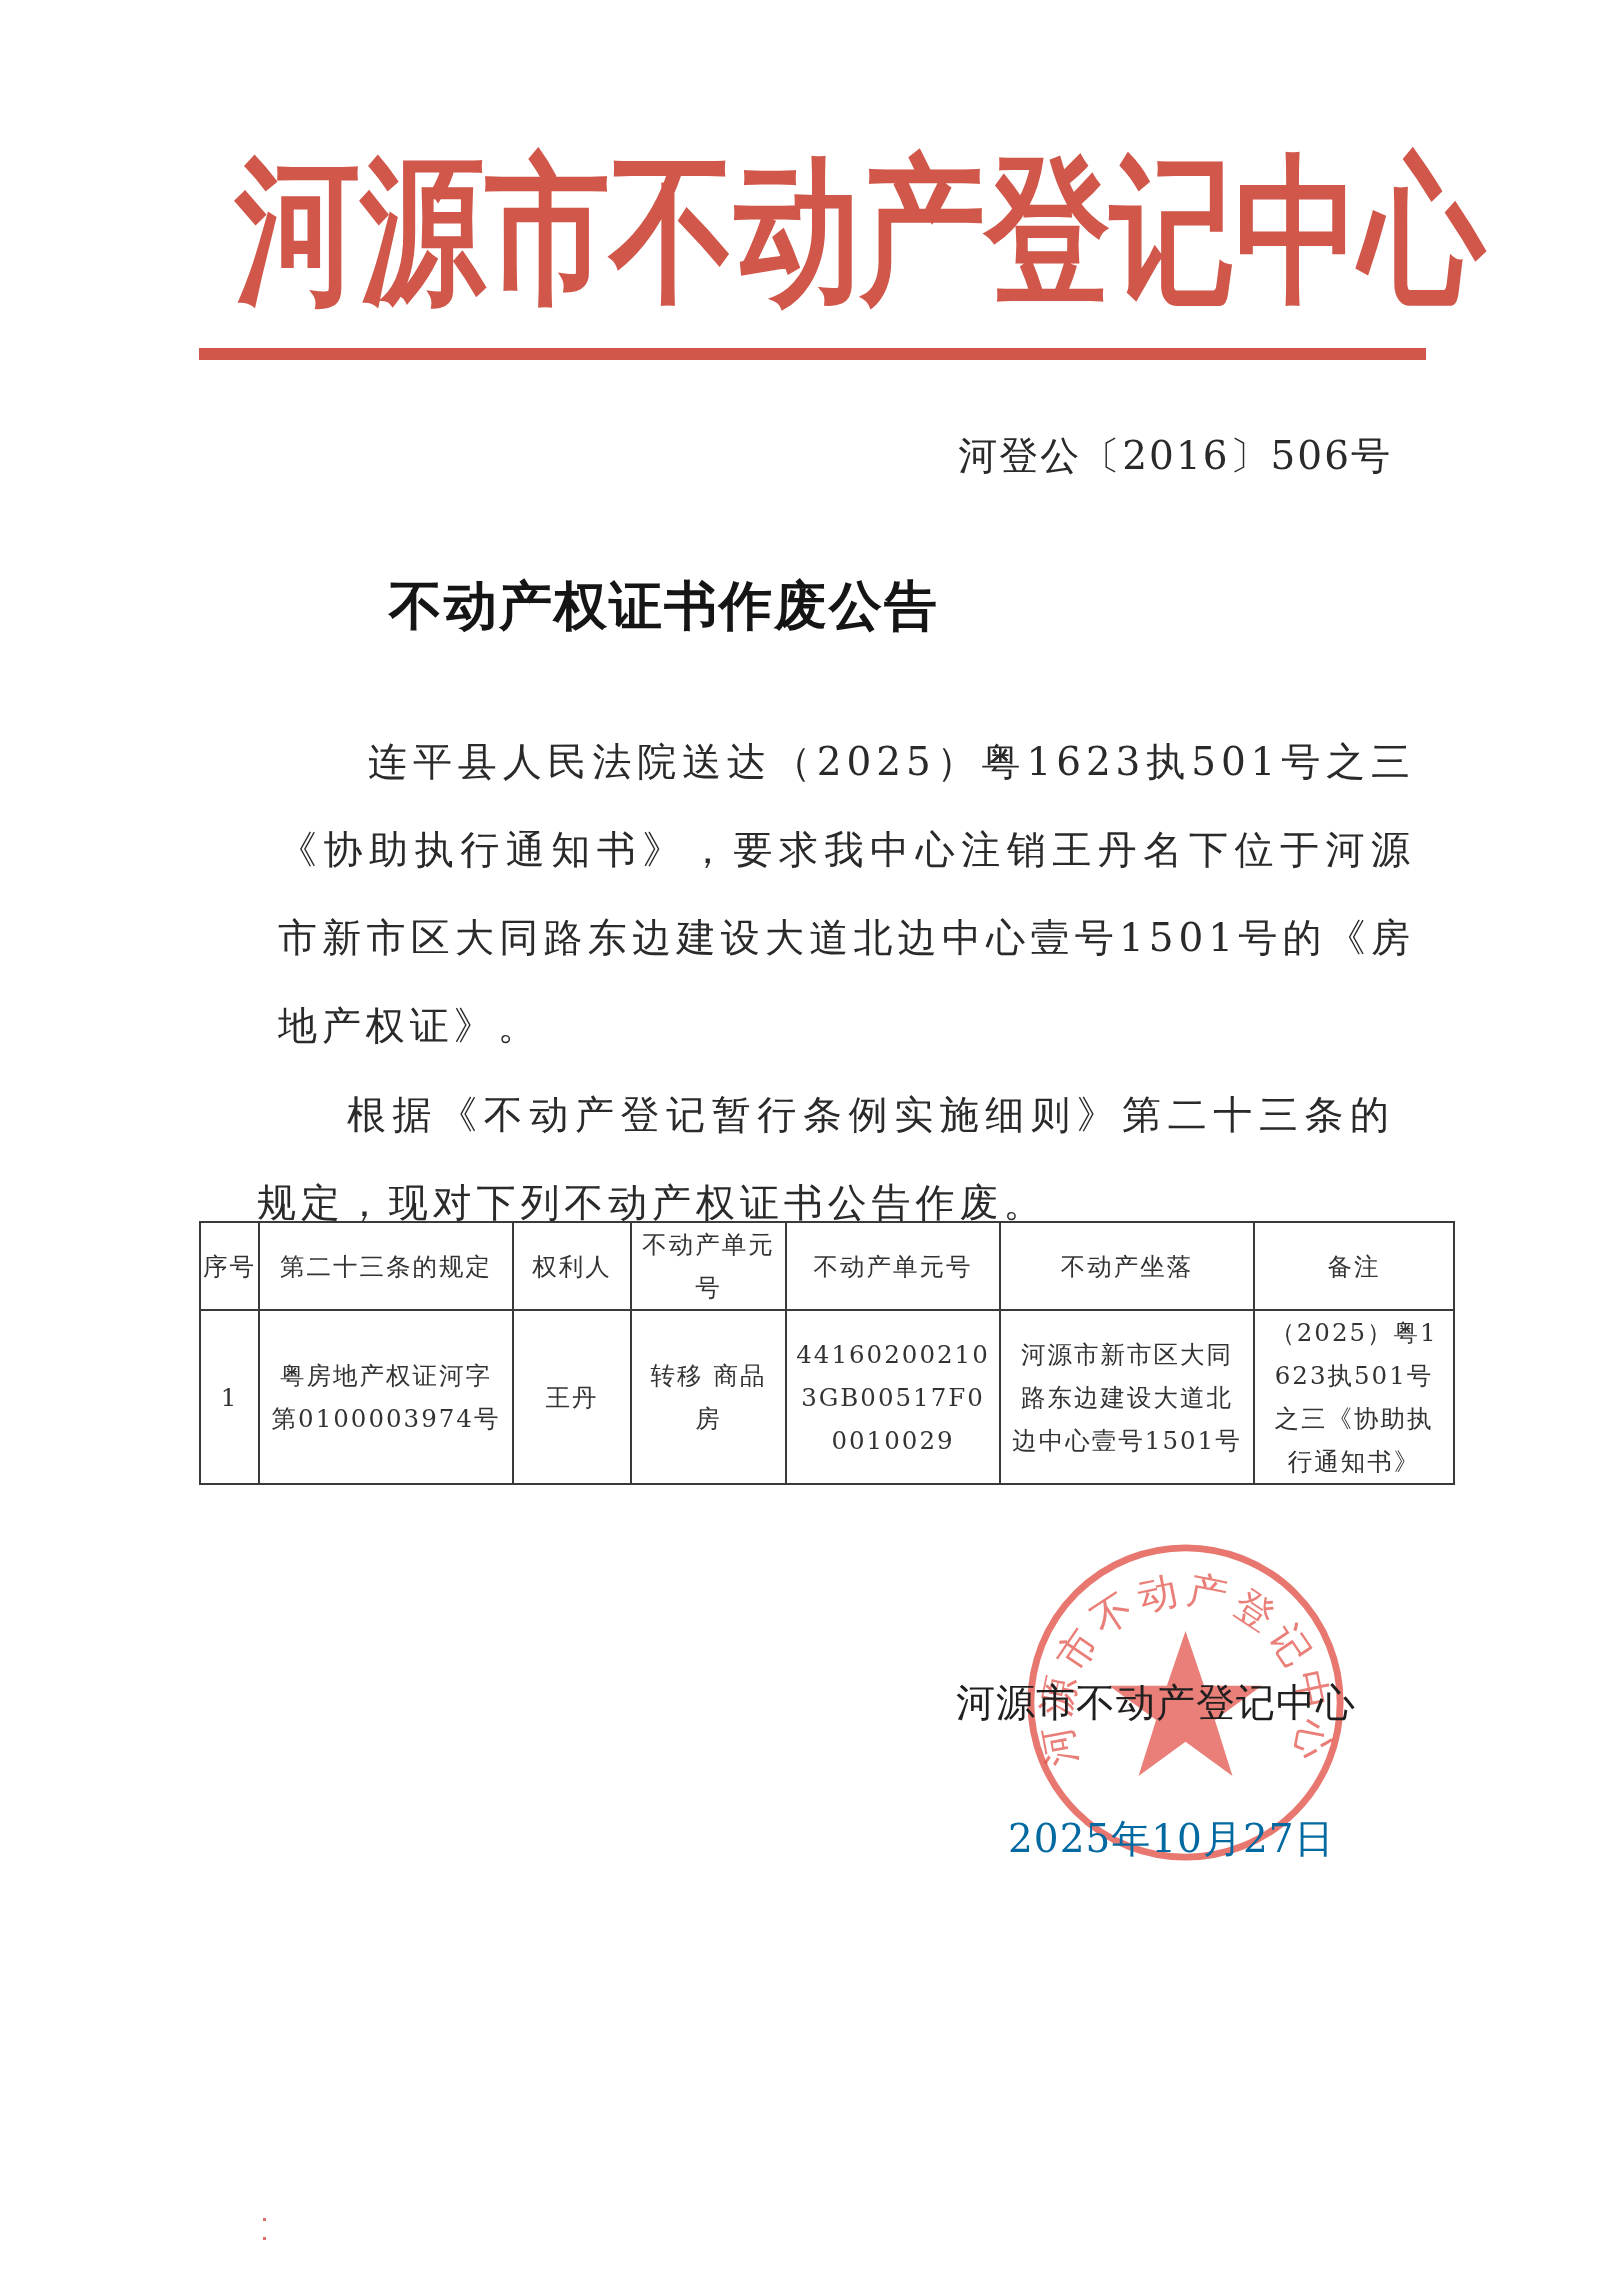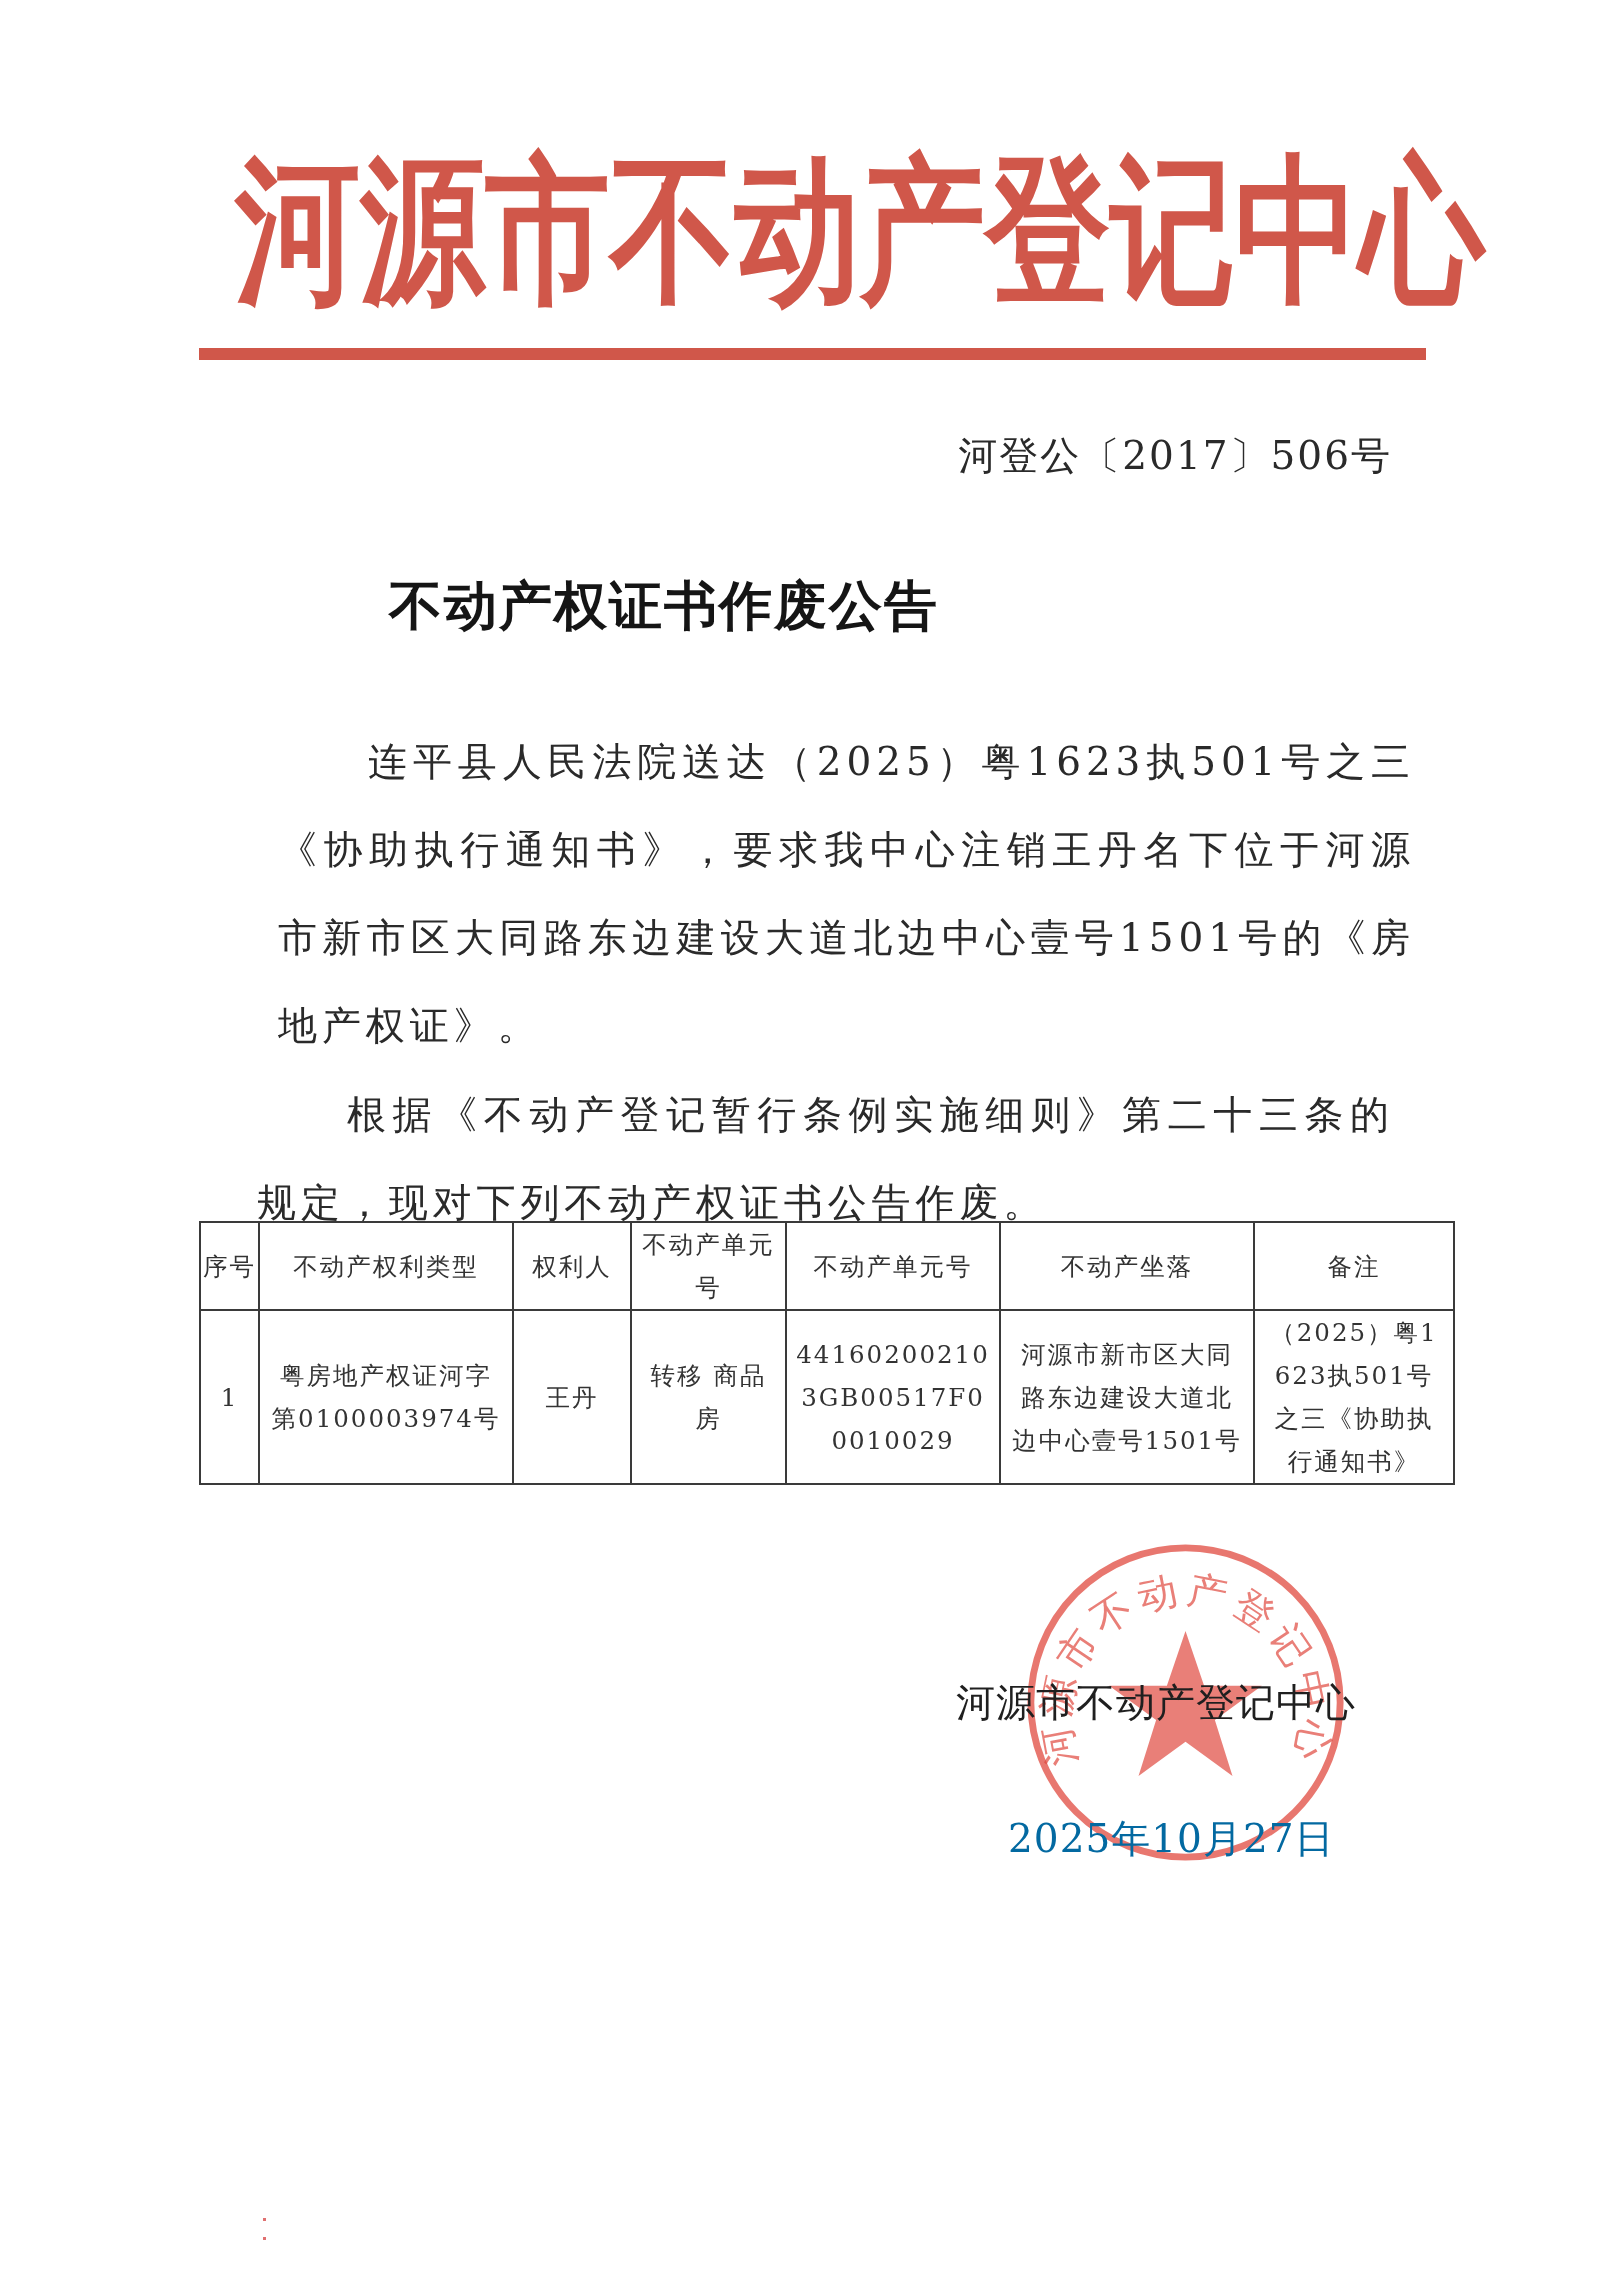--- a/index.html
+++ b/index.html
@@ -47,40 +47,40 @@
   <span>不</span>
   <span>动</span>
   <span>产</span>
   <span>登</span>
   <span>记</span>
   <span>中</span>
   <span>心</span>
 </div>
 <div class="red-rule"></div>
 
-<div class="doc-no">河登公〔2017〕506号</div>
+<div class="doc-no">河登公〔2016〕506号</div>
 <div class="doc-title">不动产权证书作废公告</div>
 
 <div class="para p1">连平县人民法院送达（2025）粤1623执501号之三《协助执行通知书》，要求我中心注销王丹名下位于河源市新市区大同路东边建设大道北边中心壹号1501号的《房地产权证》。</div>
 <div class="para p2">根据《不动产登记暂行条例实施细则》第二十三条的规定，现对下列不动产权证书公告作废。</div>
 
 <table class="notice">
   <colgroup>
     <col style="width:59px">
       <col style="width:254px">
       <col style="width:118px">
     <col style="width:155px">
       <col style="width:214px">
       <col style="width:254px">
       <col style="width:200px">
   </colgroup>
   <thead>
     <tr>
       <th class="narrow">序号</th>
-      <th>不动产权利类型</th>
+      <th>第二十三条的规定</th>
       <th>权利人</th>
       <th>不动产单元号</th>
       <th>不动产单元号</th>
       <th>不动产坐落</th>
       <th>备注</th>
     </tr>
   </thead>
   <tbody>
     <tr>
       <td>1</td>

